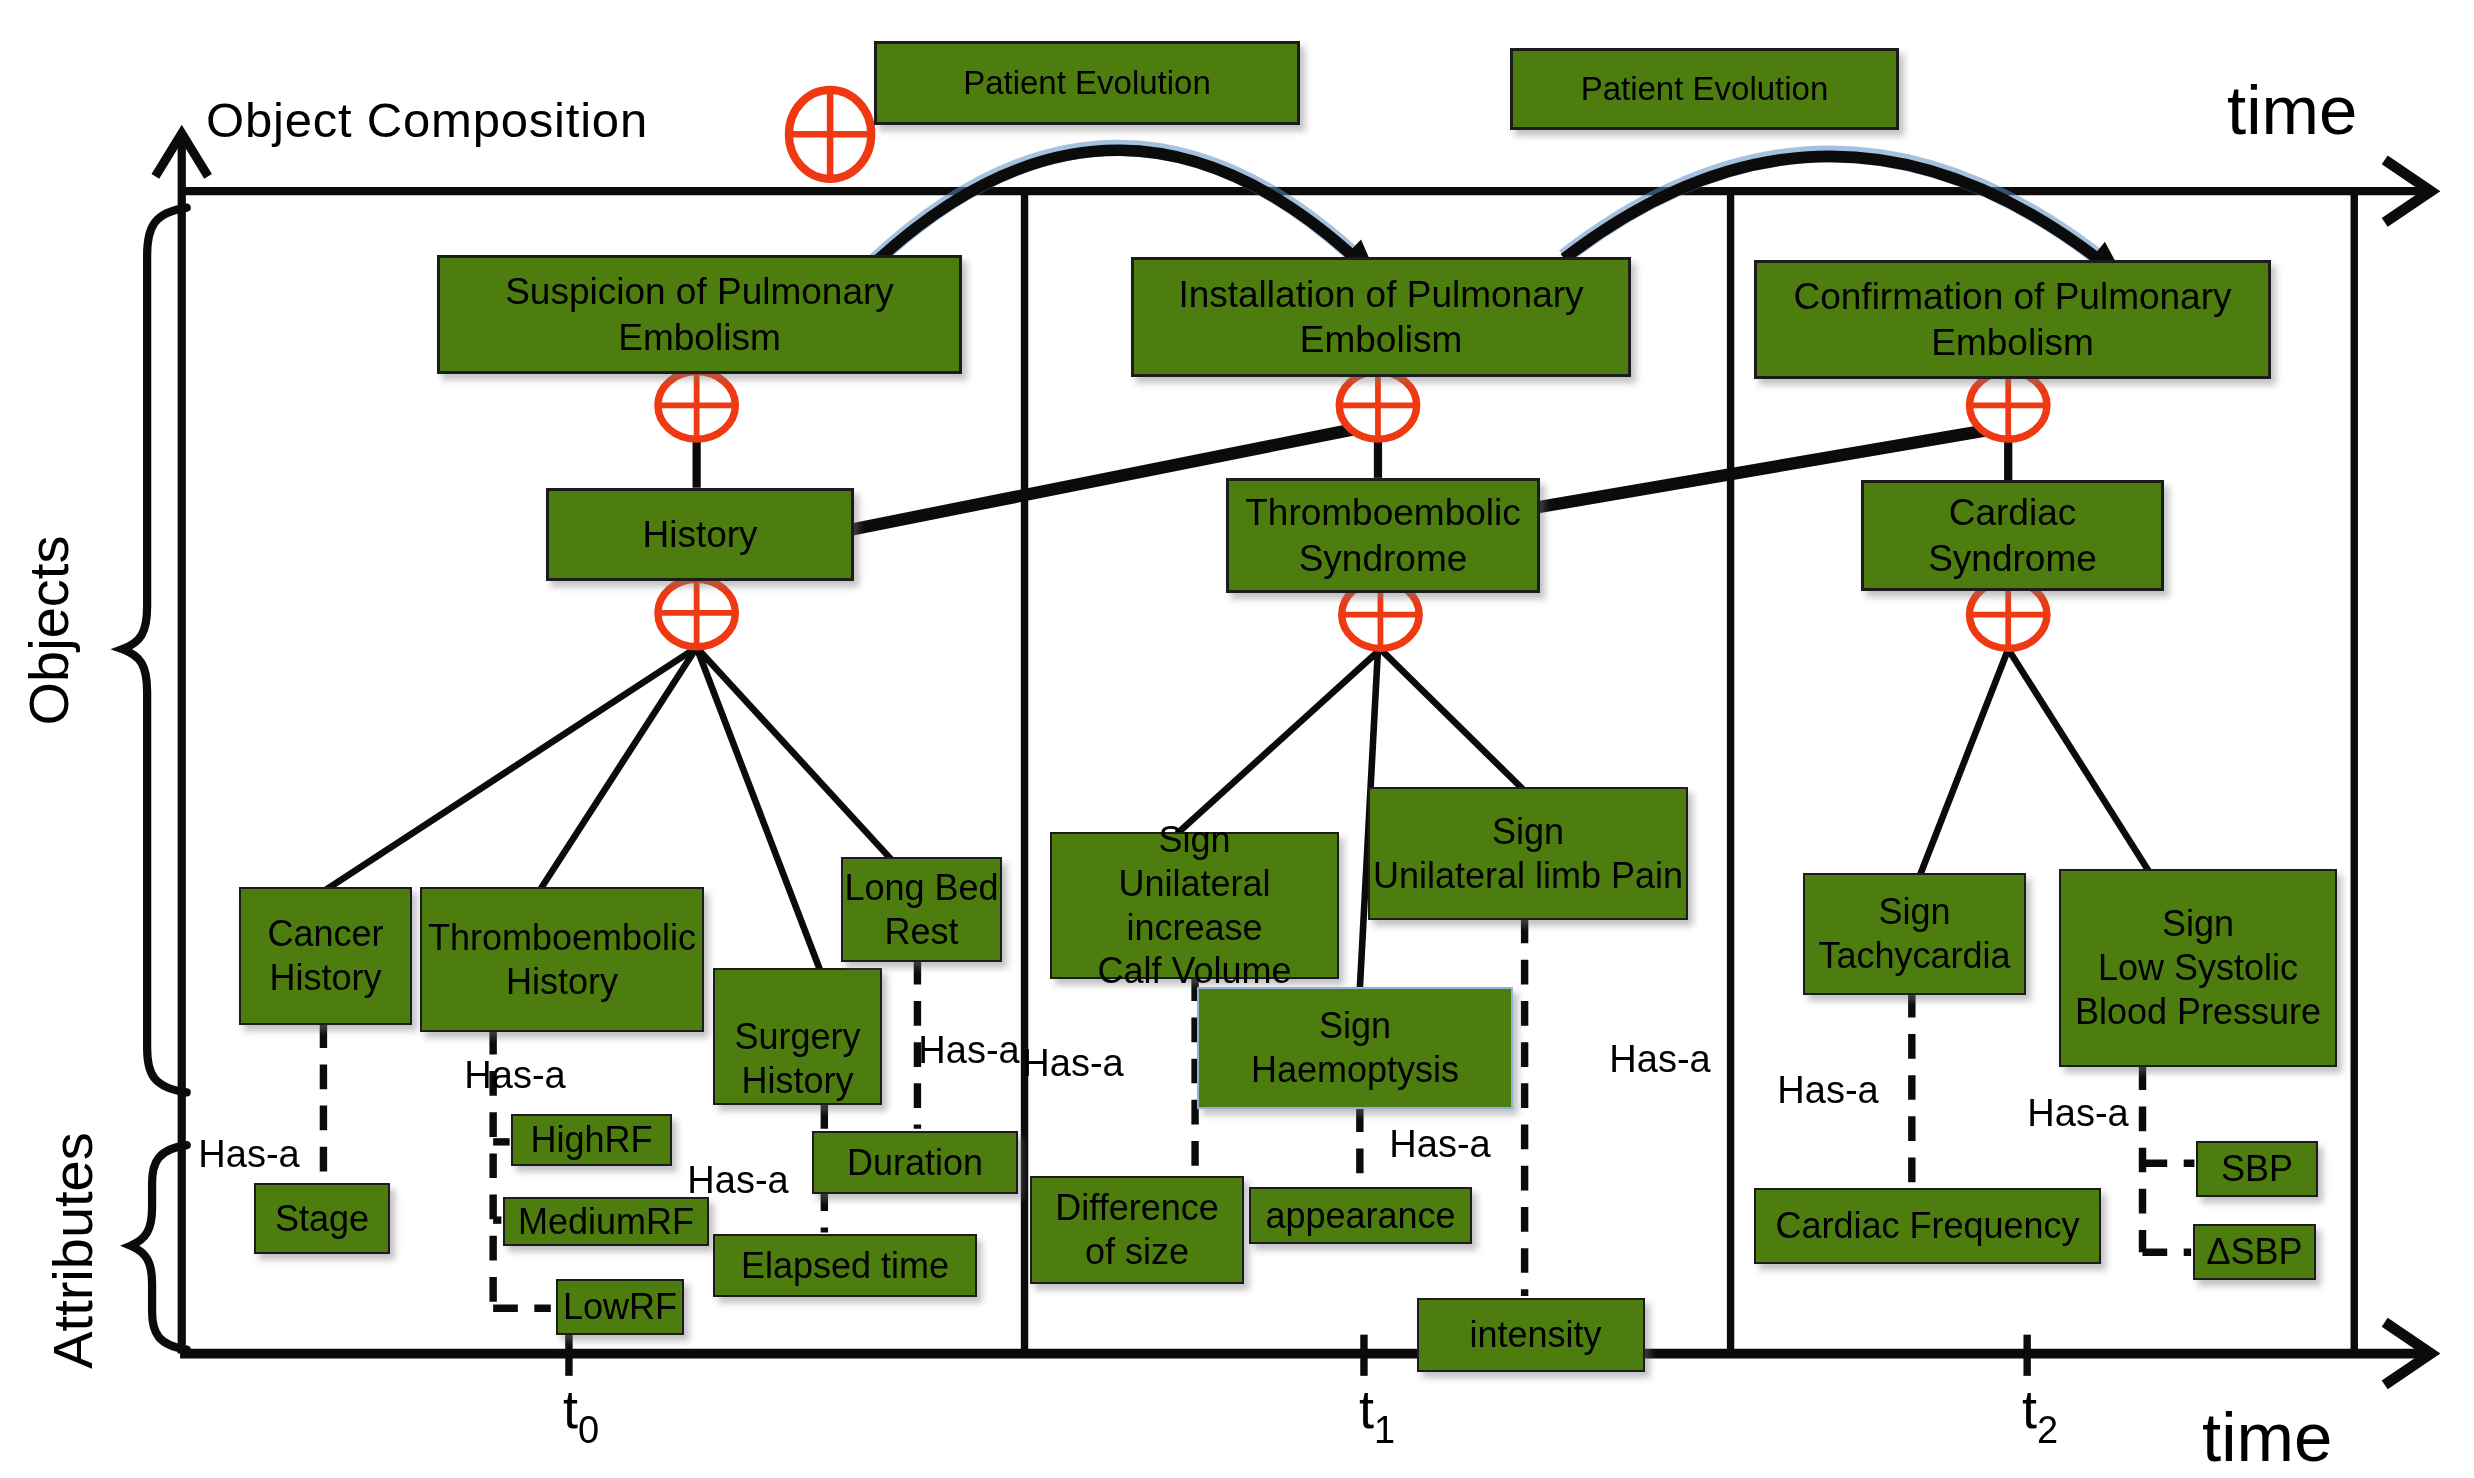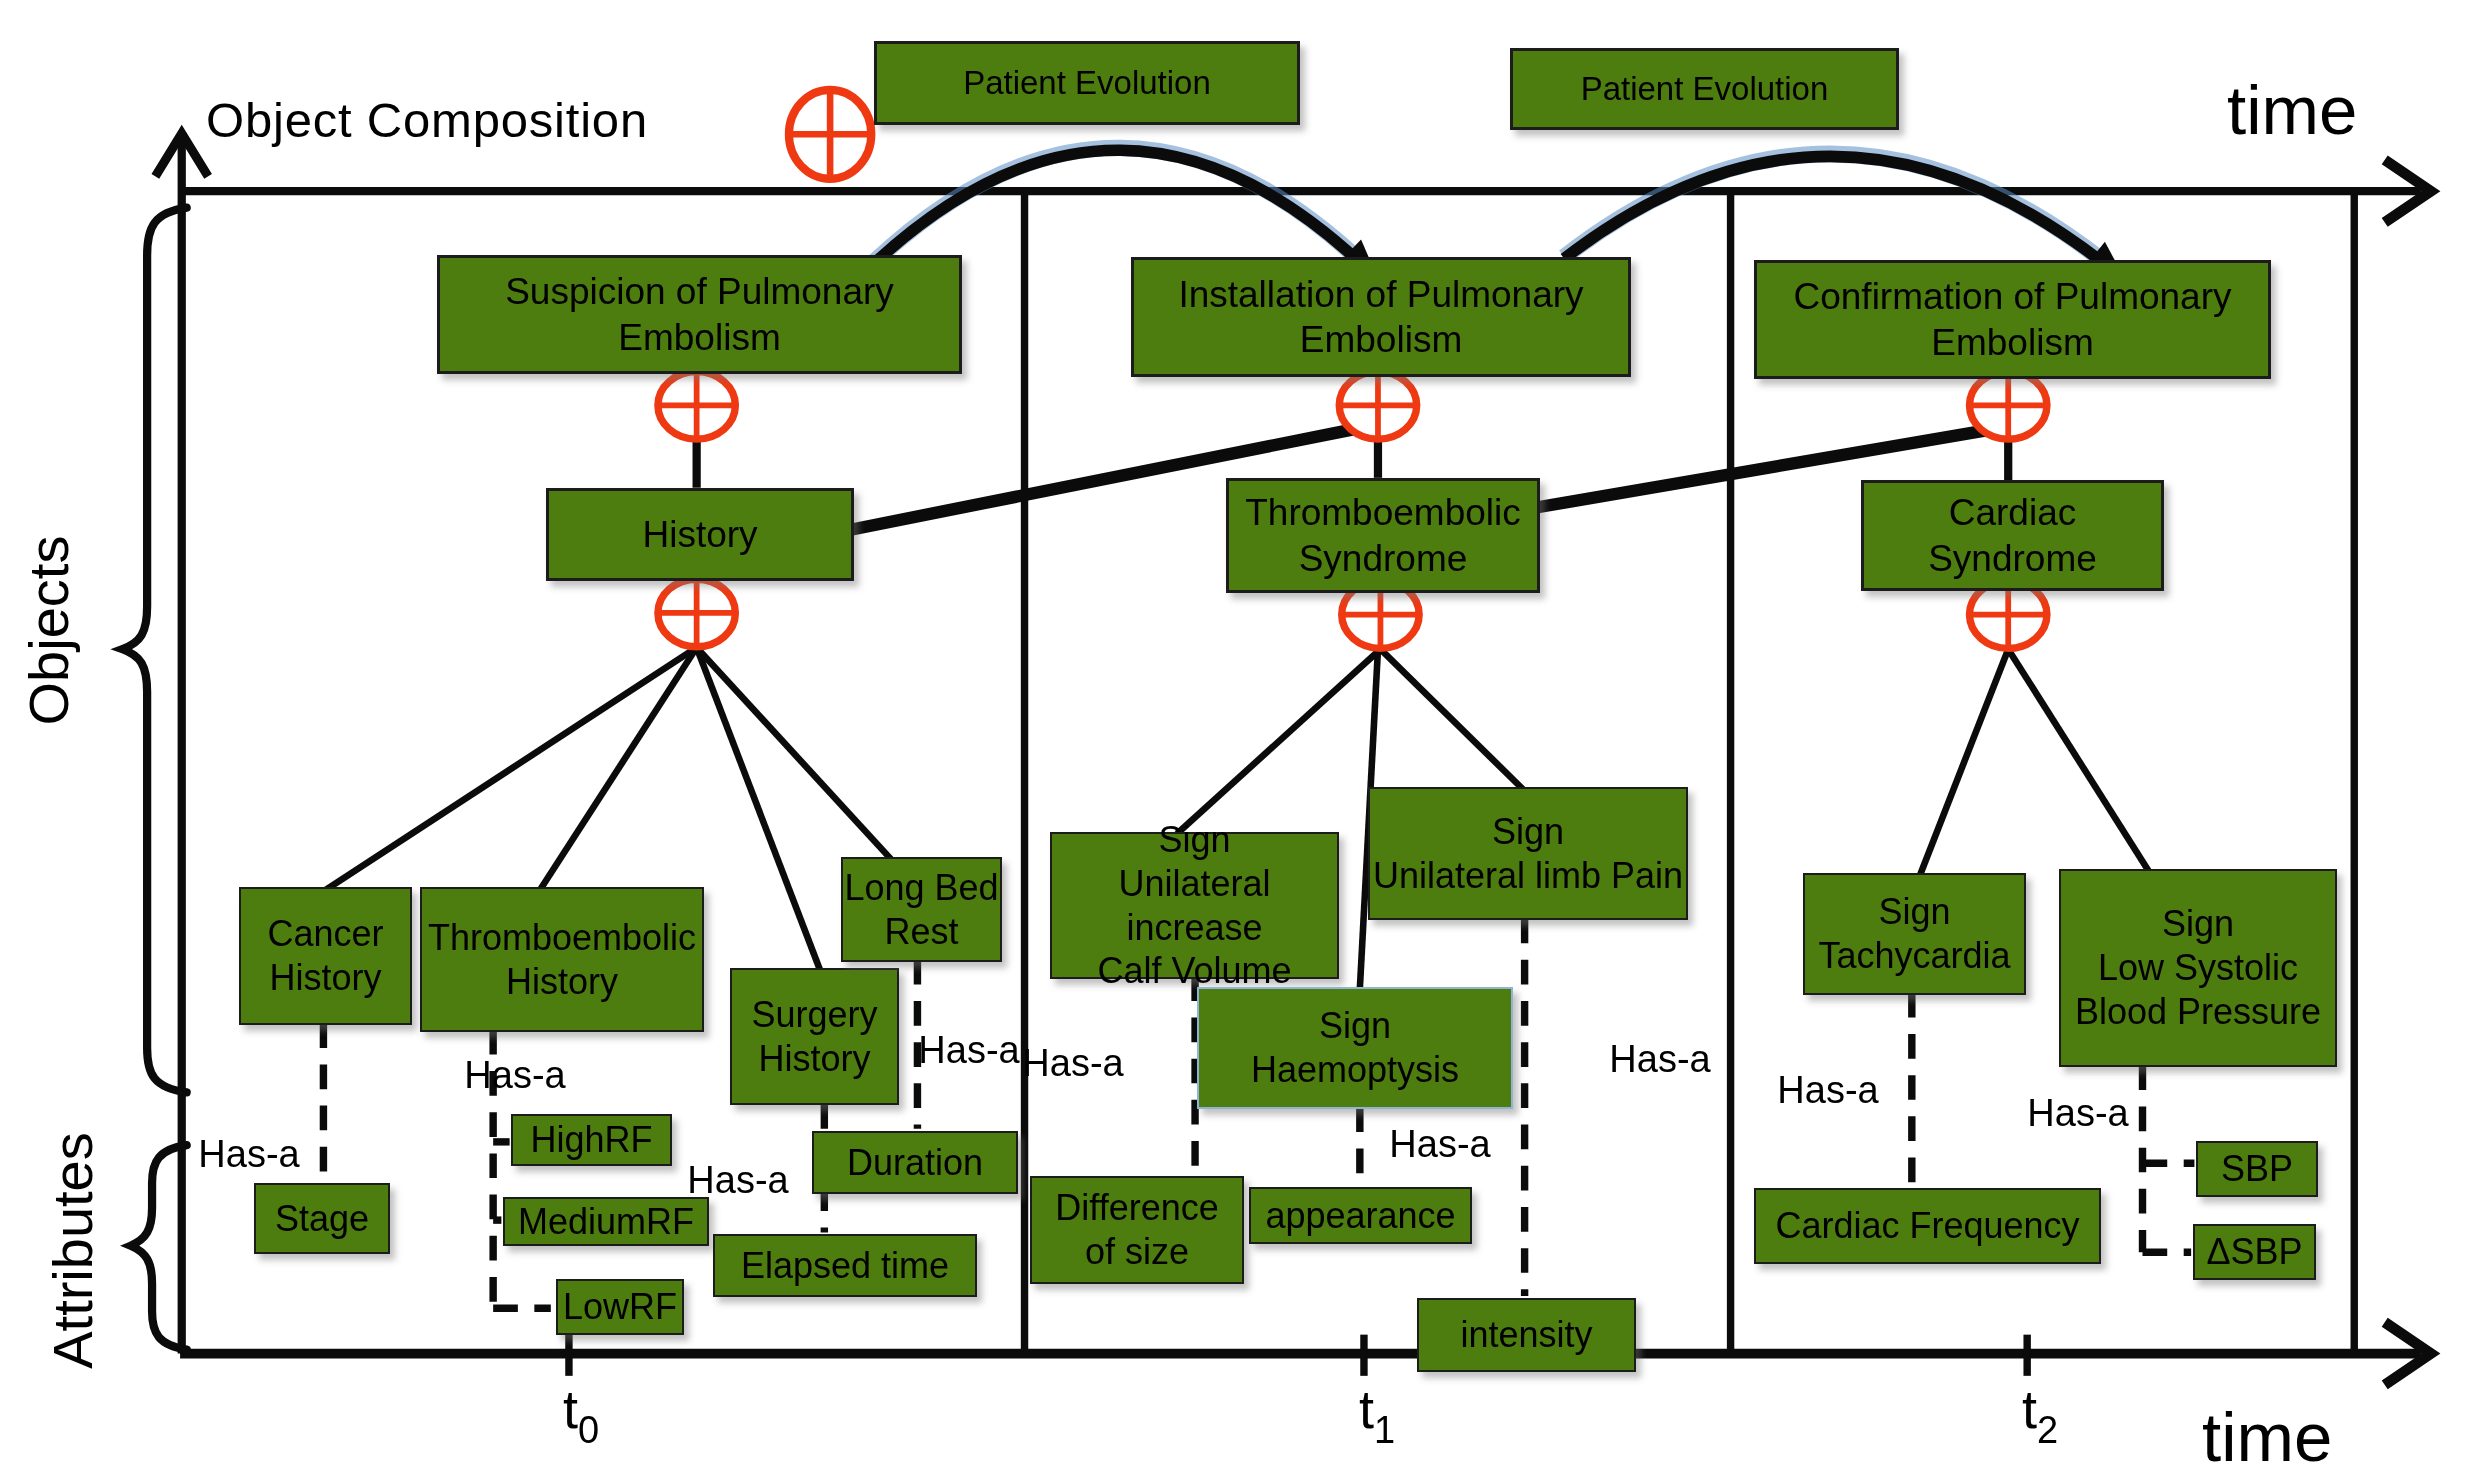--- a/index.html
+++ b/index.html
@@ -199,21 +199,21 @@
   </div>
 
   <div class="box" style="left:239px;top:887px;width:169px;height:134px;">
     <span>Cancer</span>
     <span>History</span>
   </div>
   <div class="box" style="left:420px;top:887px;width:280px;height:141px;">
     <span>Thromboembolic</span>
     <span>History</span>
   </div>
-  <div class="box" style="left:730px;top:968px;width:165px;height:133px;">
+  <div class="box" style="left:713px;top:968px;width:165px;height:133px;justify-content:flex-end;">
     <span>Surgery</span>
     <span>History</span>
   </div>
   <div class="box" style="left:841px;top:857px;width:157px;height:101px;">
     <span>Long Bed</span>
     <span>Rest</span>
   </div>
   <div class="box" style="left:254px;top:1183px;width:132px;height:67px;">
     <span>Stage</span>
   </div>
@@ -246,21 +246,21 @@
     <span>Sign</span>
     <span>Haemoptysis</span>
   </div>
   <div class="box" style="left:1030px;top:1176px;width:210px;height:104px;">
     <span>Difference</span>
     <span>of size</span>
   </div>
   <div class="box" style="left:1249px;top:1187px;width:219px;height:53px;">
     <span>appearance</span>
   </div>
-  <div class="box" style="left:1417px;top:1298px;width:215px;height:70px;">
+  <div class="box" style="left:1417px;top:1298px;width:215px;height:70px;padding-left:9px;">
     <span>intensity</span>
   </div>
 
   <div class="box" style="left:1803px;top:873px;width:219px;height:118px;">
     <span>Sign</span>
     <span>Tachycardia</span>
   </div>
   <div class="box" style="left:2059px;top:869px;width:274px;height:194px;">
     <span>Sign</span>
     <span>Low Systolic</span>

